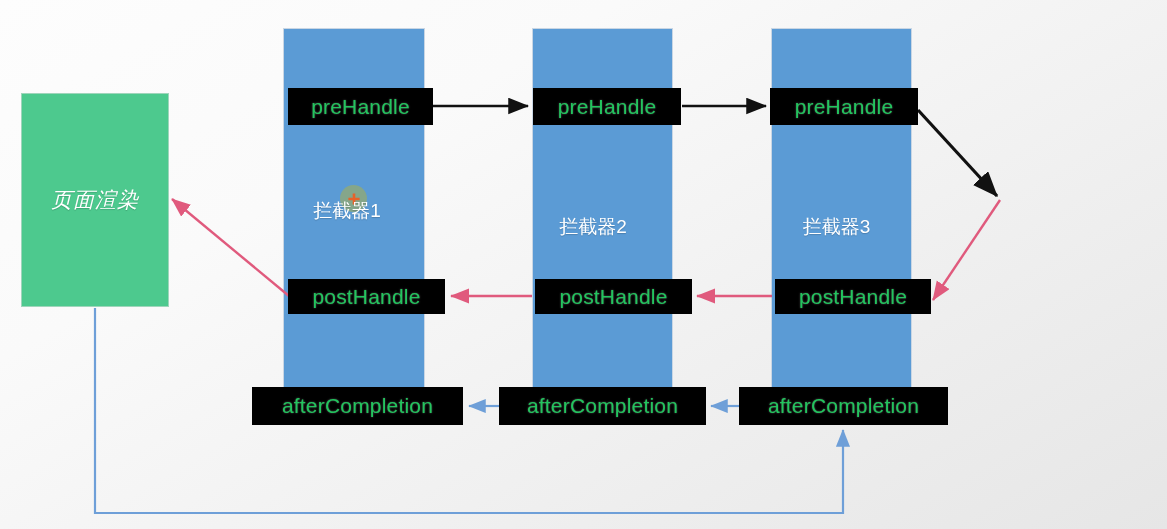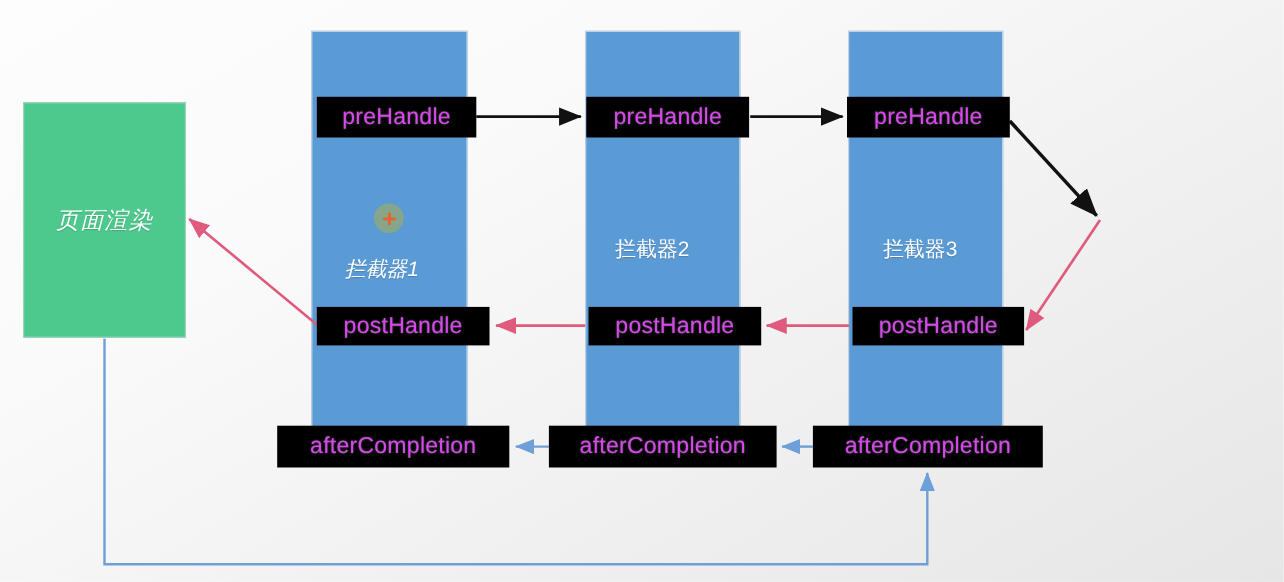--- a/index.html
+++ b/index.html
@@ -51,21 +51,21 @@
     position: absolute;
     color: #ffffff;
     font-size: 19px;
     text-align: center;
     text-shadow: 0 1px 1px rgba(0,0,0,0.18);
     white-space: nowrap;
   }
   .black-box {
     position: absolute;
     background: #000000;
-    color: #d946ef;
+    color: #22c55e;
     display: flex;
     align-items: center;
     justify-content: center;
     font-size: 21px;
     box-sizing: border-box;
     text-shadow: 0 0 2px rgba(255,255,255,0.35);
     letter-spacing: 0.2px;
   }
   .plus-icon {
     position: absolute;
@@ -124,21 +124,21 @@
   <div class="green-box" style="left:21px; top:93px; width:148px; height:214px;">
     <span class="label">页面渲染</span>
   </div>
 
 
   <div class="plus-icon" style="left:340px; top:185px;">
     <svg width="16" height="16" viewBox="0 0 16 16" aria-hidden="true">
       <path d="M8 2.4 L8 13.6 M2.4 8 L13.6 8" stroke="#e8622a" stroke-width="2.6" stroke-linecap="butt"></path>
     </svg>
   </div>
-  <div class="col-label" style="left:283px; top:232px; width:128px;font-style:italic;">拦截器1</div>
+  <div class="col-label" style="left:283px; top:198px; width:128px;">拦截器1</div>
   <div class="col-label" style="left:532px; top:214px; width:122px;">拦截器2</div>
   <div class="col-label" style="left:771px; top:214px; width:131px;">拦截器3</div>
 
   <div class="black-box" style="left:288px; top:88px; width:145px; height:37px;">preHandle</div>
   <div class="black-box" style="left:533px; top:88px; width:148px; height:37px;">preHandle</div>
   <div class="black-box" style="left:770px; top:88px; width:148px; height:37px;">preHandle</div>
 
   <div class="black-box" style="left:288px; top:279px; width:157px; height:35px;">postHandle</div>
   <div class="black-box" style="left:535px; top:279px; width:157px; height:35px;">postHandle</div>
   <div class="black-box" style="left:775px; top:279px; width:156px; height:35px;">postHandle</div>

